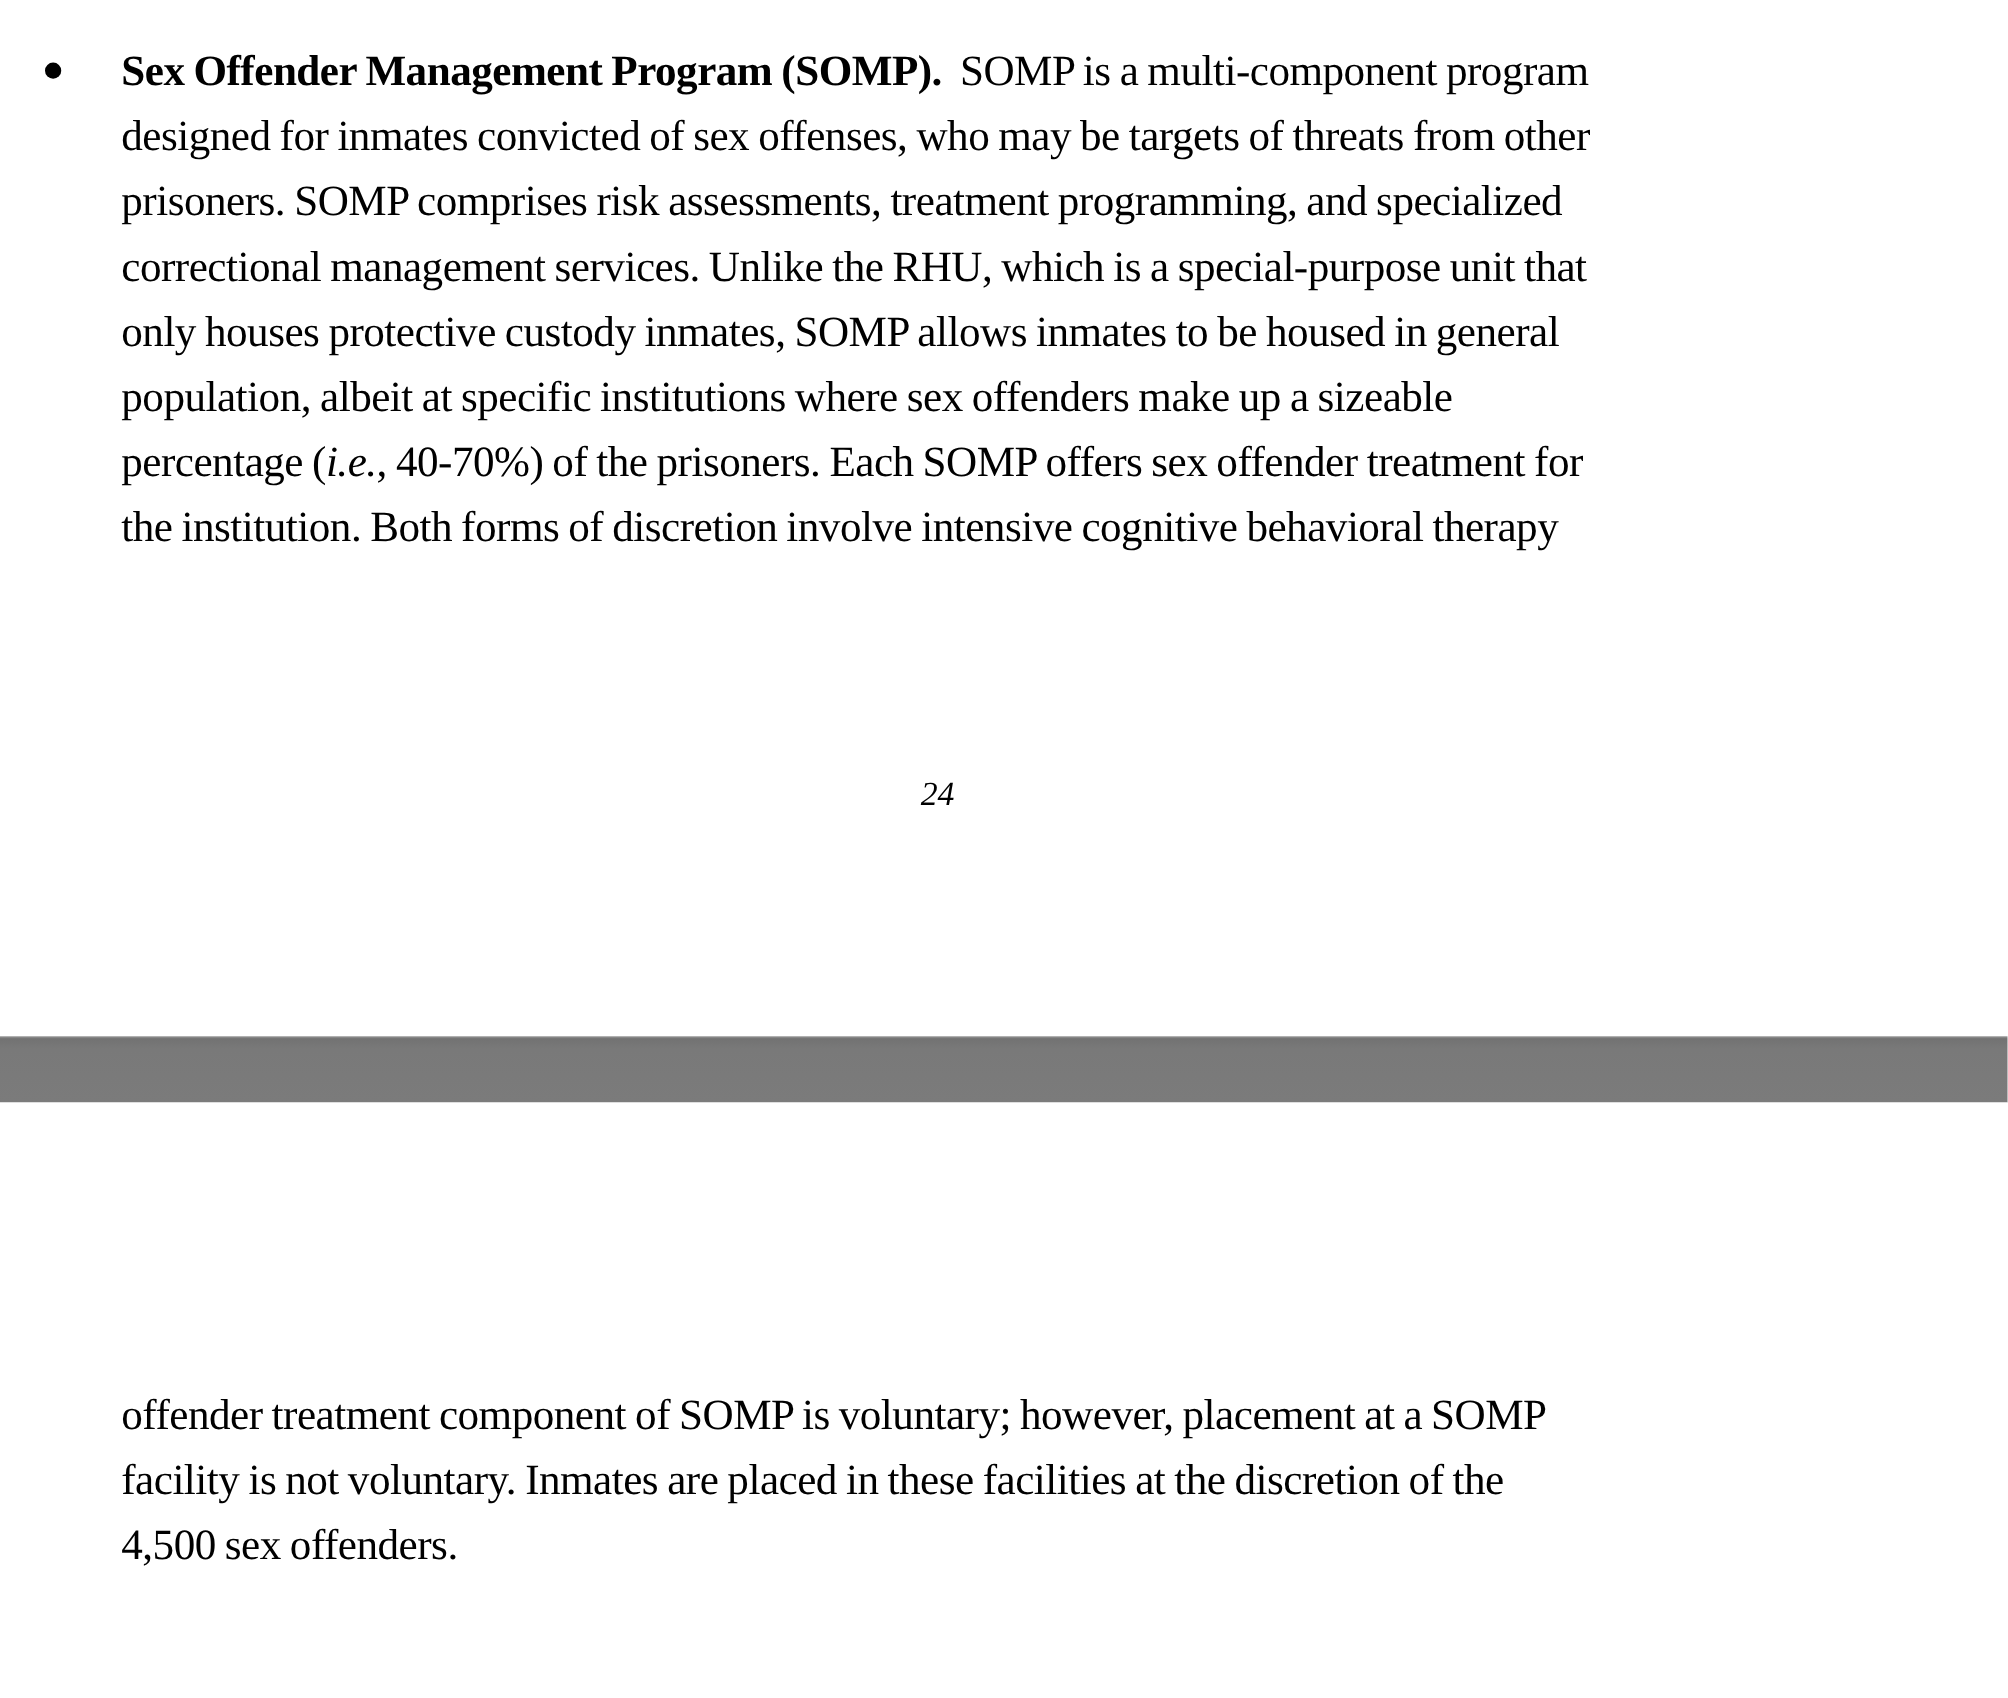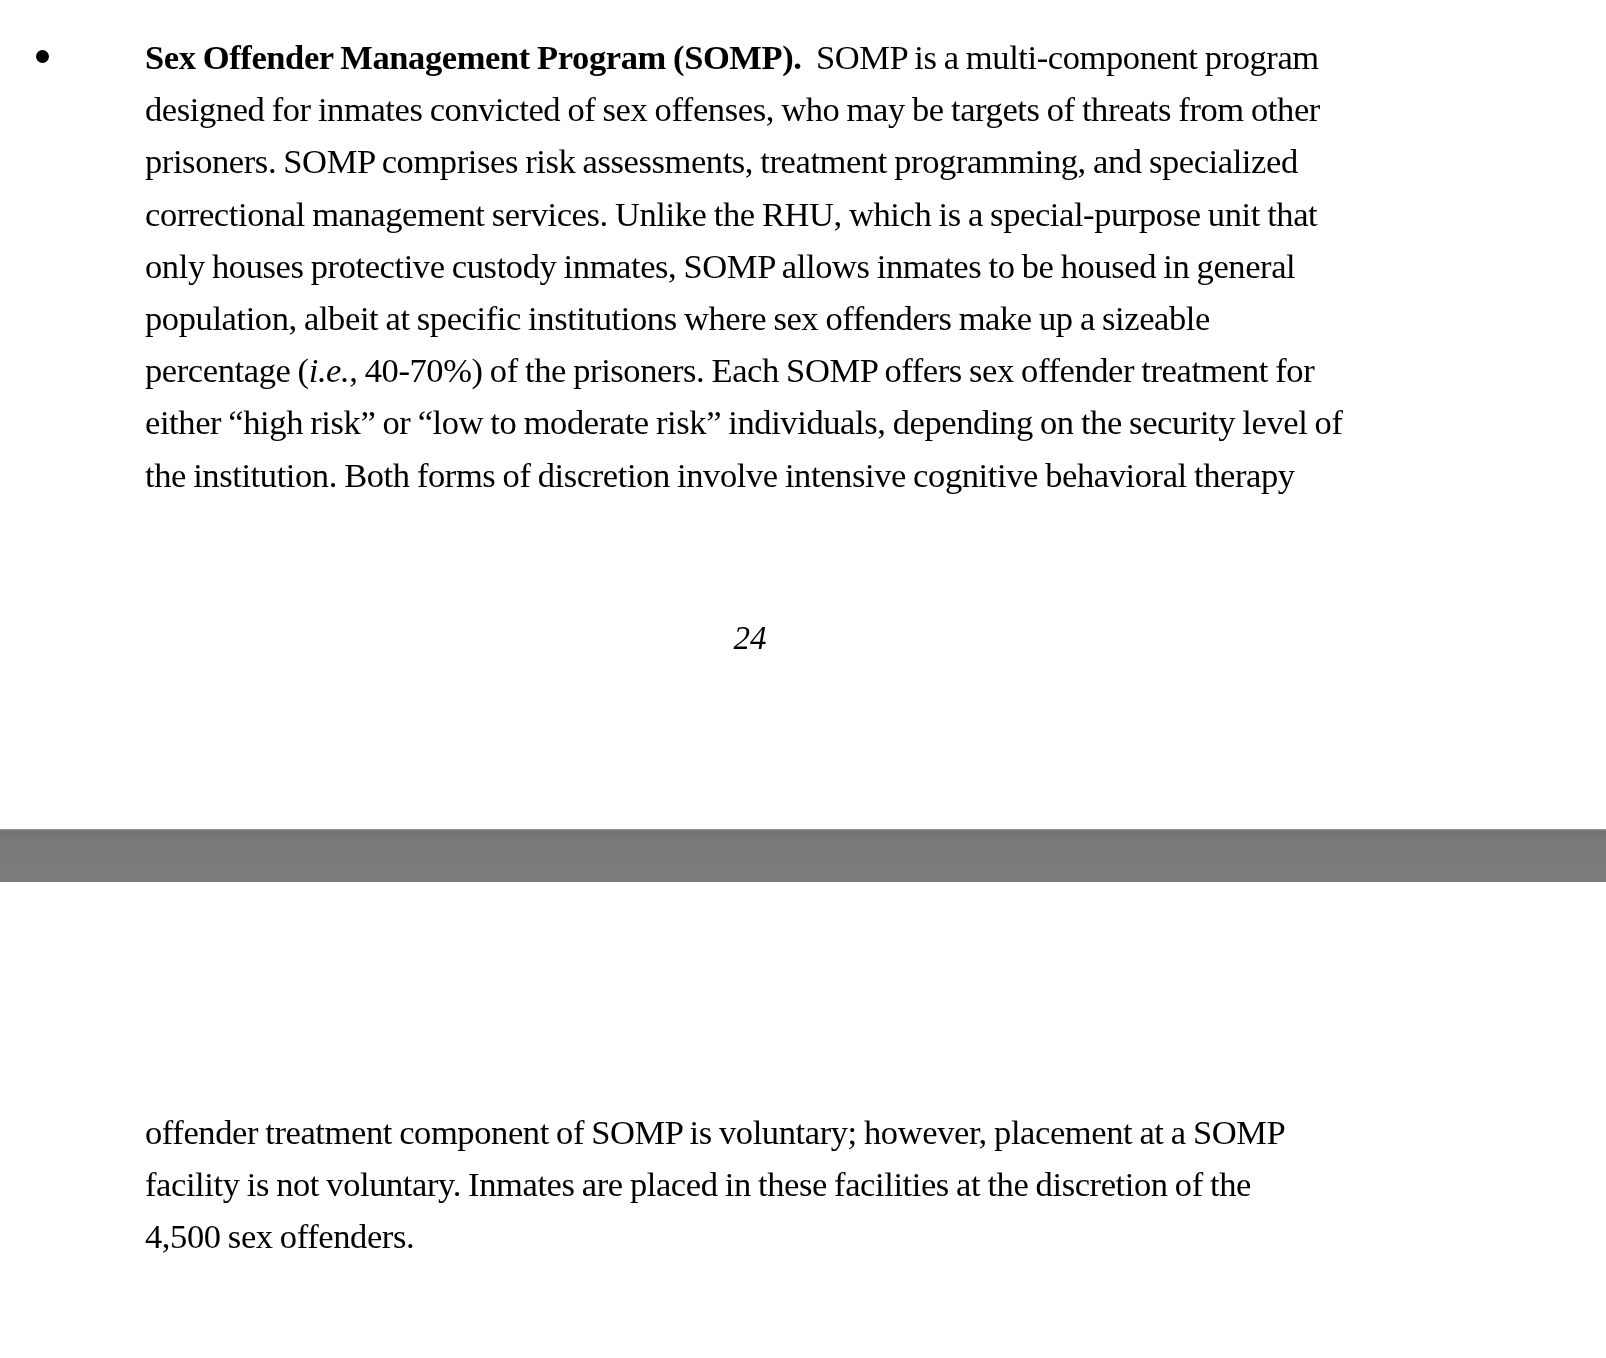--- a/index.html
+++ b/index.html
@@ -36,34 +36,33 @@
       left: 97px;
       width: 1500px;
       font-size: 34.5px;
       letter-spacing: -0.4px;
       word-spacing: -1px;
     }
     .text-block .line {
       height: 52.2px;
       line-height: 52.2px;
       white-space: nowrap;
-      margin-left: 48px;
     }
     .top-text { top: 31px; }
     .bottom-text { top: 1106px; }
     .bold { font-weight: bold; }
     .ital { font-style: italic; }
     .page-number {
       position: absolute;
       left: 0;
       width: 1500px;
       top: 620px;
       text-align: center;
       font-style: italic;
-      font-size: 33px;
+      font-size: 27px;
       font-family: "Liberation Serif", serif;
     }
     .page-gap {
       position: absolute;
       left: 0;
       top: 829px;
       width: 1606px;
       height: 53px;
       background: linear-gradient(to bottom, #9a9a9a 0px, #727272 2px, #797979 10px, #7b7b7b 53px);
     }
@@ -86,21 +85,20 @@
       <span class="bold">Sex Offender Management Program (SOMP).</span>&nbsp;&nbsp;<span>SOMP is a multi-component program</span>
     </div>
     <div class="line">designed for inmates convicted of sex offenses, who may be targets of threats from other</div>
     <div class="line">prisoners.  SOMP comprises risk assessments, treatment programming, and specialized</div>
     <div class="line">correctional management services.  Unlike the RHU, which is a special-purpose unit that</div>
     <div class="line">only houses protective custody inmates, SOMP allows inmates to be housed in general</div>
     <div class="line">population, albeit at specific institutions where sex offenders make up a sizeable</div>
     <div class="line">
       <span>percentage (</span><span class="ital">i.e.</span><span>, 40-70%) of the prisoners.  Each SOMP offers sex offender treatment for</span>
     </div>
-    <div class="line">either “high risk” or “low to moderate risk” individuals, depending on the security level of</div>
     <div class="line">the institution.  Both forms of discretion involve intensive cognitive behavioral therapy</div>
   </div>
 
   <div class="page-number">24</div>
 </div>
 
 <div class="page-gap"></div>
 
 <div class="page-bottom"></div>
 

